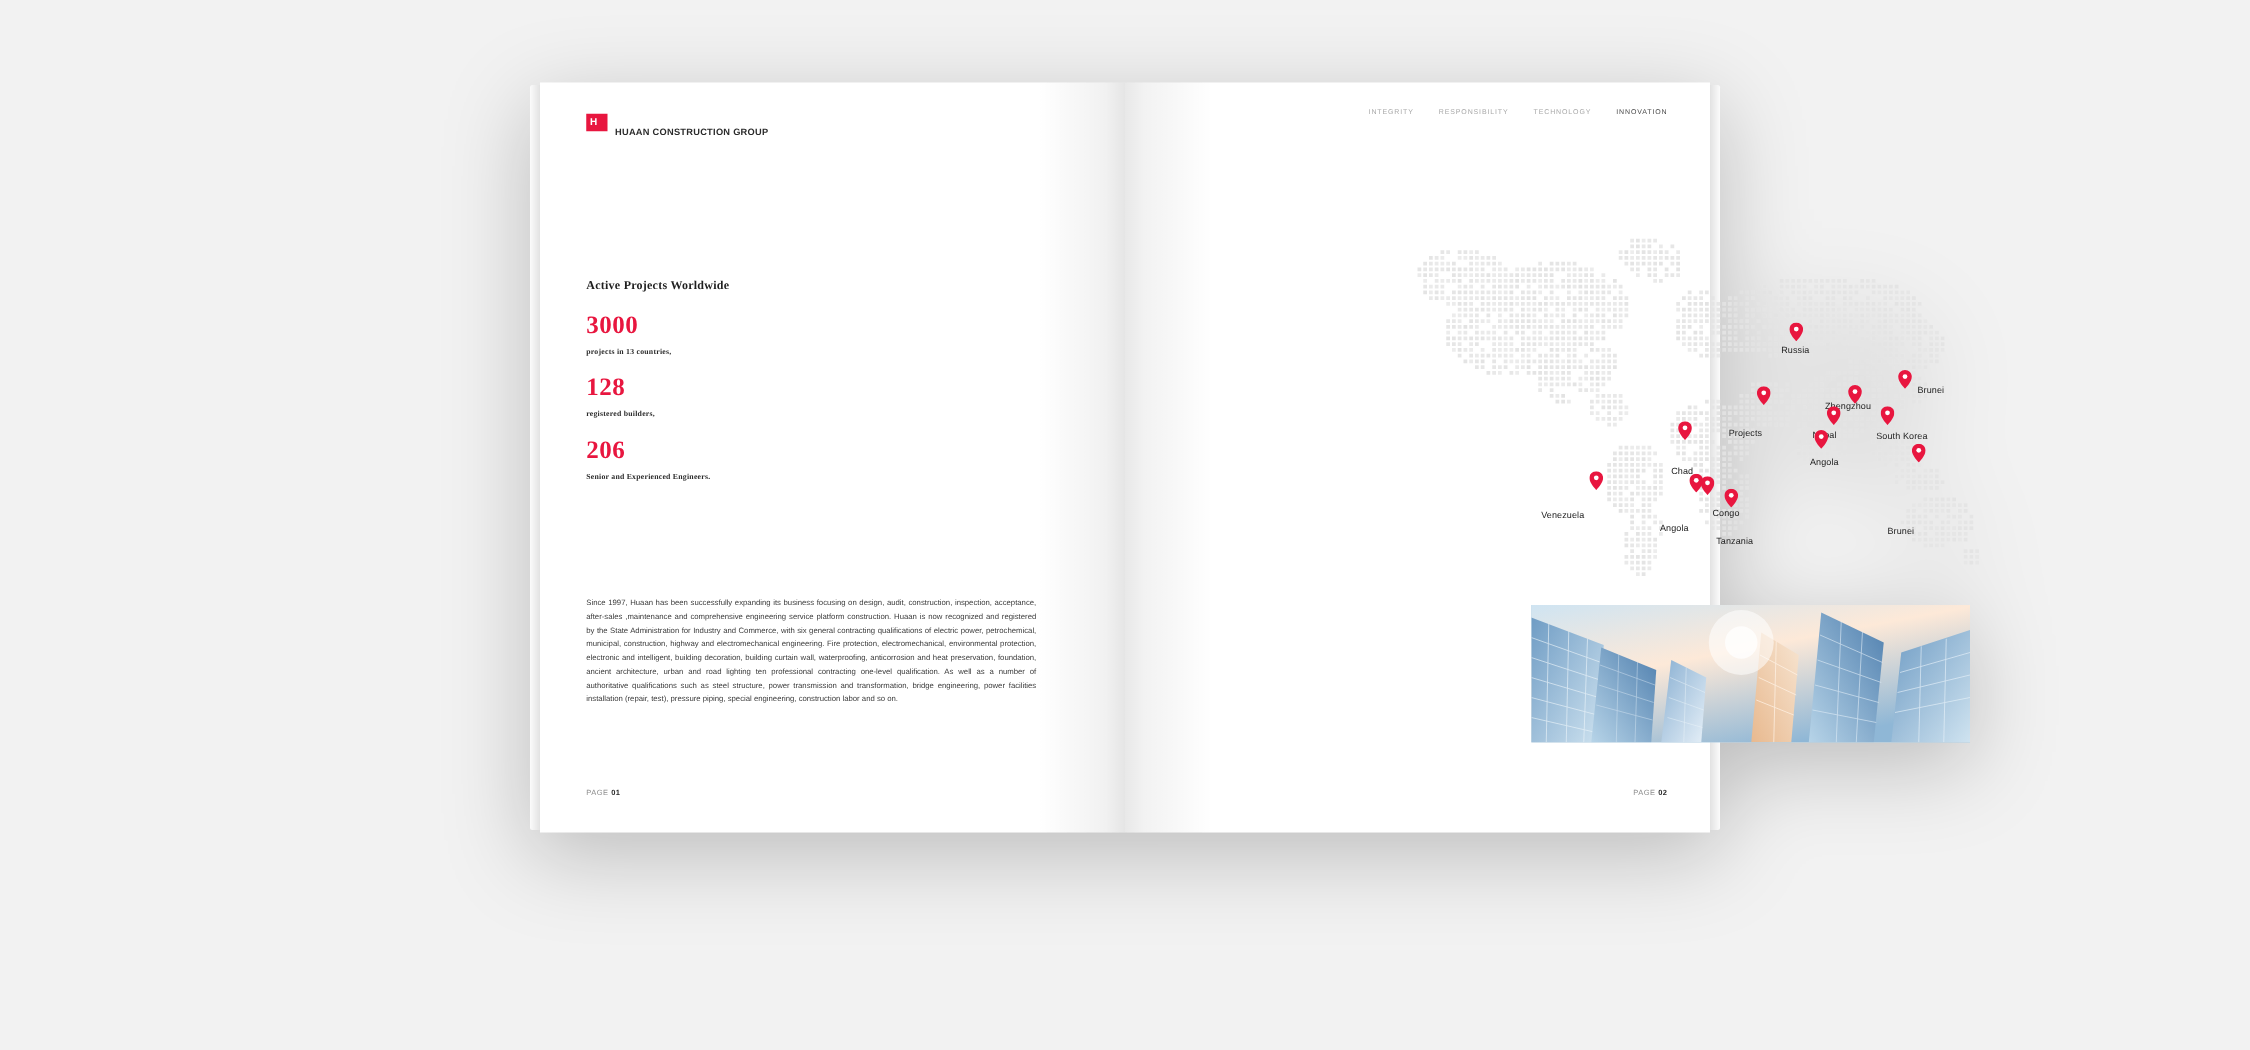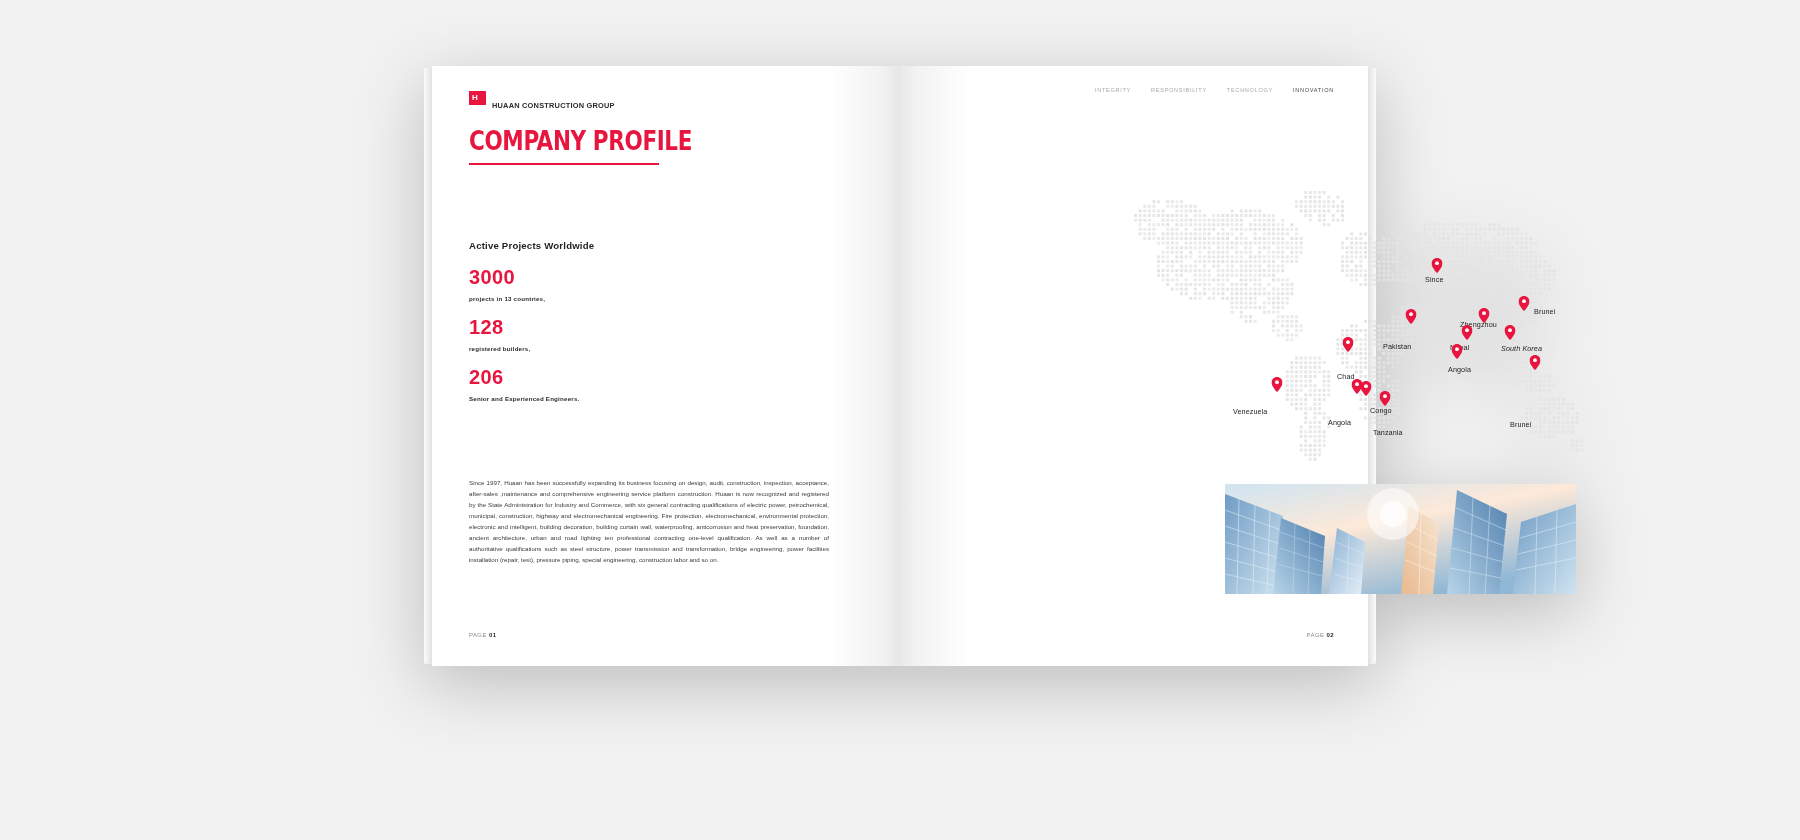--- a/index.html
+++ b/index.html
@@ -135,21 +135,21 @@
     white-space: nowrap;
   }
   .title-rule {
     margin-top: 7px;
     width: 190px;
     height: 2px;
     background: #e8163f;
   }
 
   
-  .stats { position: absolute; left: 37px; top: 174px; width: 220px; }
+  .stats { position: absolute; left: 37px; top: 157px; width: 220px; font-family: Liberation Serif, serif; }
   .stats-head {
     font-size: 9.6px;
     font-weight: 700;
     color: #1f1f1f;
     letter-spacing: 0.2px;
     margin-bottom: 16px;
   }
   .stat-num {
     font-size: 20px;
     font-weight: 700;
@@ -243,24 +243,20 @@
 
     <div class="page left">
 
       <div class="brand">
         <div class="brand-mark">
           <span>H</span>
         </div>
         <div class="brand-name">HUAAN CONSTRUCTION GROUP</div>
       </div>
 
-      <div class="title-wrap">
-        <div class="title">COMPANY PROFILE</div>
-        <div class="title-rule"></div>
-      </div>
 
       <div class="stats">
         <div class="stats-head">Active Projects Worldwide</div>
 
         <div class="stat-num">3000</div>
         <div class="stat-label">projects in 13 countries,</div>
 
         <div class="stat-num">128</div>
         <div class="stat-label">registered builders,</div>
 
@@ -2196,56 +2192,56 @@
             <rect x="198.8" y="313.8" width="3" height="3" fill="#e3e3e3" opacity="0.70"></rect>
             <rect x="203.4" y="313.8" width="3" height="3" fill="#e3e3e3" opacity="0.93"></rect>
           </svg>
         <div id="pin-layer">
             <div class="pin" style="left: 327px; top: 129px;">
               <svg width="11" height="15" viewBox="0 0 11 15">
                 <path d="M5.5 0C2.46 0 0 2.43 0 5.42 0 9.5 5.5 15 5.5 15S11 9.5 11 5.42C11 2.43 8.54 0 5.5 0z" fill="#e8163f"></path>
                 <circle cx="5.5" cy="5.2" r="1.9" fill="#ffffff"></circle>
               </svg>
             </div>
-            <div class="pin-label" style="left: 315px; top: 131px;">Since</div>
+            <div class="pin-label" style="left: 315px; top: 131px;">Russia</div>
             <div class="pin" style="left: 414px; top: 167px;">
               <svg width="11" height="15" viewBox="0 0 11 15">
                 <path d="M5.5 0C2.46 0 0 2.43 0 5.42 0 9.5 5.5 15 5.5 15S11 9.5 11 5.42C11 2.43 8.54 0 5.5 0z" fill="#e8163f"></path>
                 <circle cx="5.5" cy="5.2" r="1.9" fill="#ffffff"></circle>
               </svg>
             </div>
             <div class="pin-label" style="left: 424px; top: 163px;">Brunei</div>
             <div class="pin" style="left: 374px; top: 179px;">
               <svg width="11" height="15" viewBox="0 0 11 15">
                 <path d="M5.5 0C2.46 0 0 2.43 0 5.42 0 9.5 5.5 15 5.5 15S11 9.5 11 5.42C11 2.43 8.54 0 5.5 0z" fill="#e8163f"></path>
                 <circle cx="5.5" cy="5.2" r="1.9" fill="#ffffff"></circle>
               </svg>
             </div>
             <div class="pin-label" style="left: 338px; top: 176px; margin-left: 12px;">Zhengzhou</div>
             <div class="pin" style="left: 400px; top: 196px;">
               <svg width="11" height="15" viewBox="0 0 11 15">
                 <path d="M5.5 0C2.46 0 0 2.43 0 5.42 0 9.5 5.5 15 5.5 15S11 9.5 11 5.42C11 2.43 8.54 0 5.5 0z" fill="#e8163f"></path>
                 <circle cx="5.5" cy="5.2" r="1.9" fill="#ffffff"></circle>
               </svg>
             </div>
-            <div class="pin-label" style="left: 391px; top: 200px; font-style: italic;">South Korea</div>
+            <div class="pin-label" style="left: 391px; top: 200px;">South Korea</div>
             <div class="pin" style="left: 357px; top: 196px;">
               <svg width="11" height="15" viewBox="0 0 11 15">
                 <path d="M5.5 0C2.46 0 0 2.43 0 5.42 0 9.5 5.5 15 5.5 15S11 9.5 11 5.42C11 2.43 8.54 0 5.5 0z" fill="#e8163f"></path>
                 <circle cx="5.5" cy="5.2" r="1.9" fill="#ffffff"></circle>
               </svg>
             </div>
             <div class="pin-label" style="left: 340px; top: 199px;">Nepal</div>
             <div class="pin" style="left: 301px; top: 180px;">
               <svg width="11" height="15" viewBox="0 0 11 15">
                 <path d="M5.5 0C2.46 0 0 2.43 0 5.42 0 9.5 5.5 15 5.5 15S11 9.5 11 5.42C11 2.43 8.54 0 5.5 0z" fill="#e8163f"></path>
                 <circle cx="5.5" cy="5.2" r="1.9" fill="#ffffff"></circle>
               </svg>
             </div>
-            <div class="pin-label" style="left: 273px; top: 198px;">Pakistan</div>
+            <div class="pin-label" style="left: 273px; top: 198px;">Projects</div>
             <div class="pin" style="left: 347px; top: 215px;">
               <svg width="11" height="15" viewBox="0 0 11 15">
                 <path d="M5.5 0C2.46 0 0 2.43 0 5.42 0 9.5 5.5 15 5.5 15S11 9.5 11 5.42C11 2.43 8.54 0 5.5 0z" fill="#e8163f"></path>
                 <circle cx="5.5" cy="5.2" r="1.9" fill="#ffffff"></circle>
               </svg>
             </div>
             <div class="pin-label" style="left: 338px; top: 221px;">Angola</div>
             <div class="pin" style="left: 238px; top: 208px;">
               <svg width="11" height="15" viewBox="0 0 11 15">
                 <path d="M5.5 0C2.46 0 0 2.43 0 5.42 0 9.5 5.5 15 5.5 15S11 9.5 11 5.42C11 2.43 8.54 0 5.5 0z" fill="#e8163f"></path>

